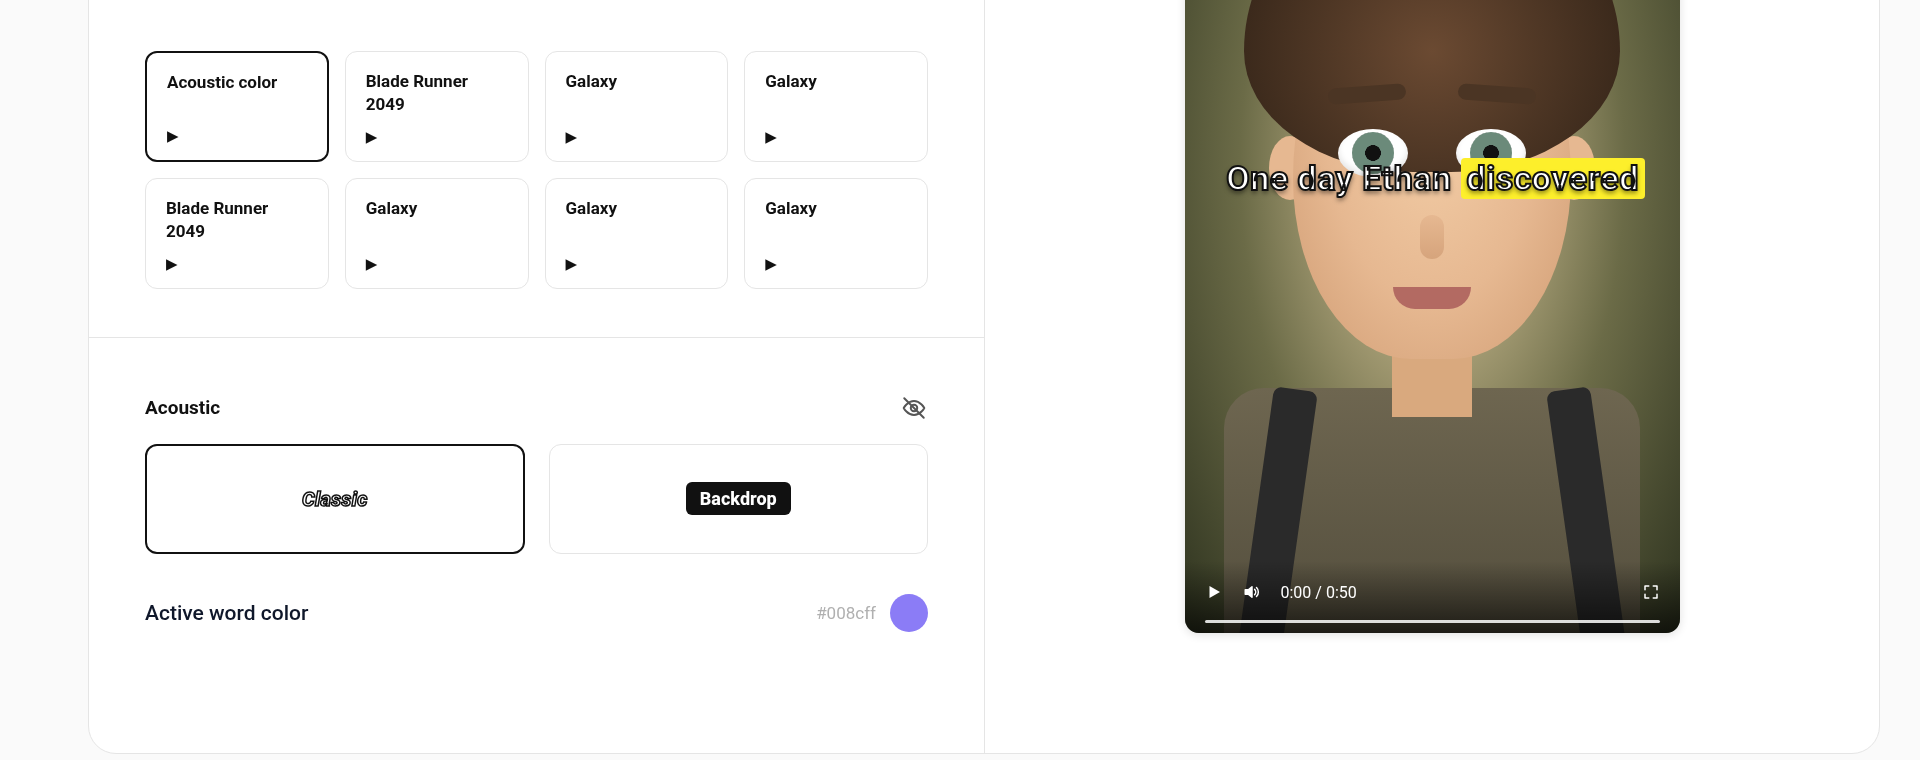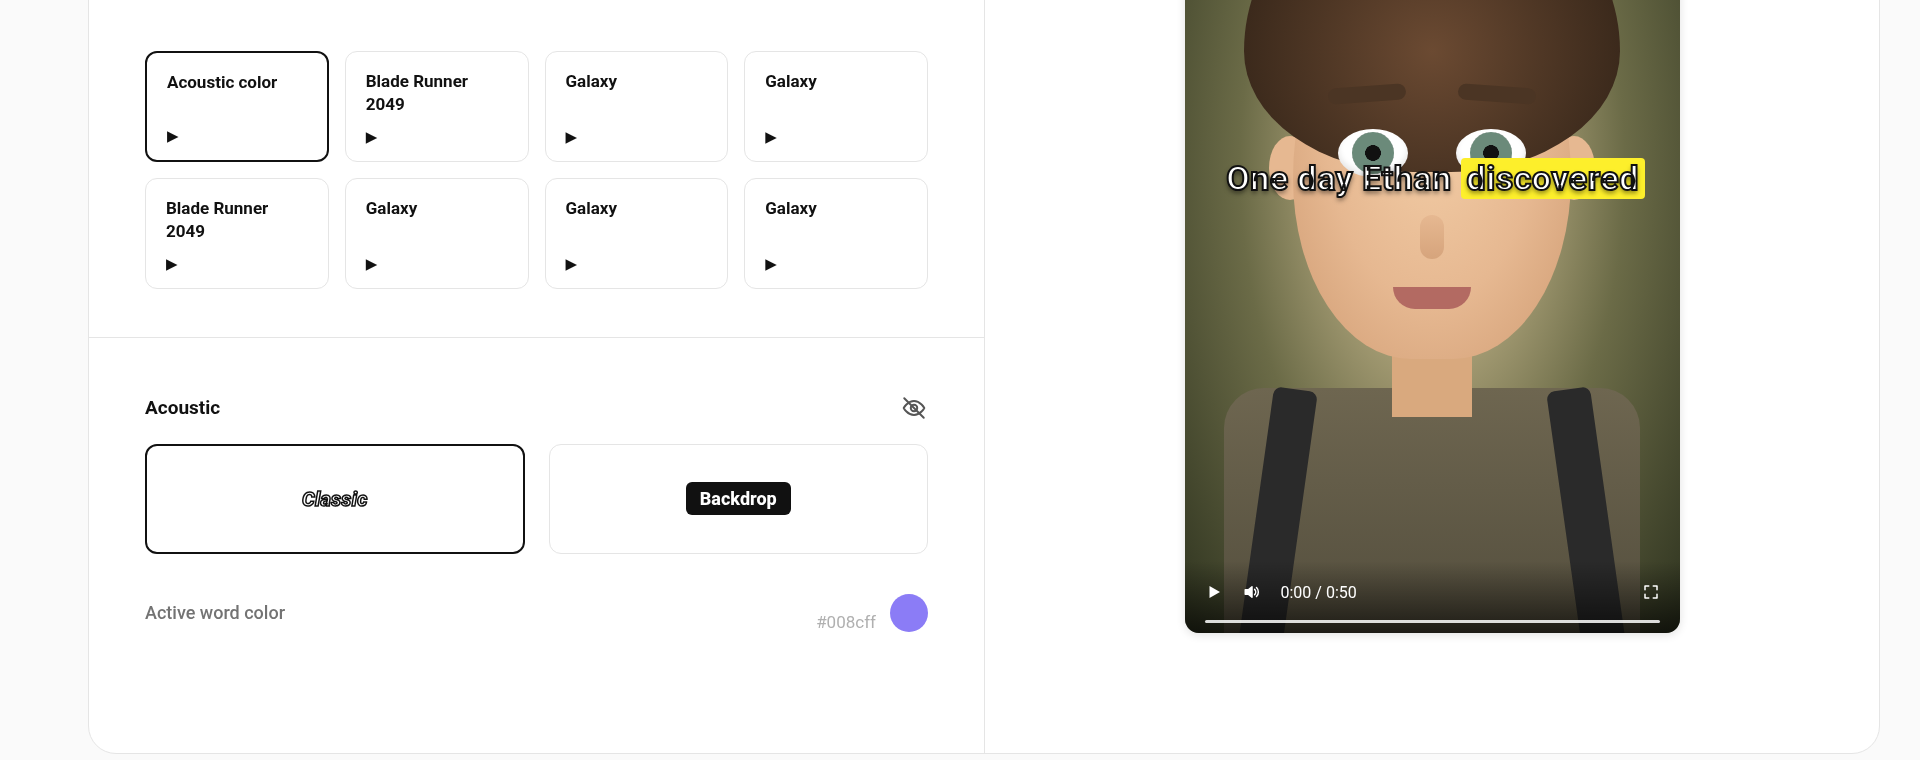--- a/index.html
+++ b/index.html
@@ -126,26 +126,26 @@
     border-radius: 6px;
   }
 
   .color-row {
     display: flex;
     justify-content: space-between;
     align-items: center;
     margin-top: 40px;
   }
   .color-label {
-    font-size: 18px;
-    color: #737373;
+    font-size: 21px;
+    color: #0f172a;
     font-weight: 500;
     text-align: center;
   }
-  .color-right { display: flex; align-items: flex-end; gap: 14px; }
+  .color-right { display: flex; align-items: center; gap: 14px; }
   .color-hex { font-size: 17px; color: #b0b0b0; }
   .color-swatch {
     width: 38px; height: 38px;
     border-radius: 50%;
     background: #8b7cf6;
     cursor: pointer;
   }
 
   
   .preview {

